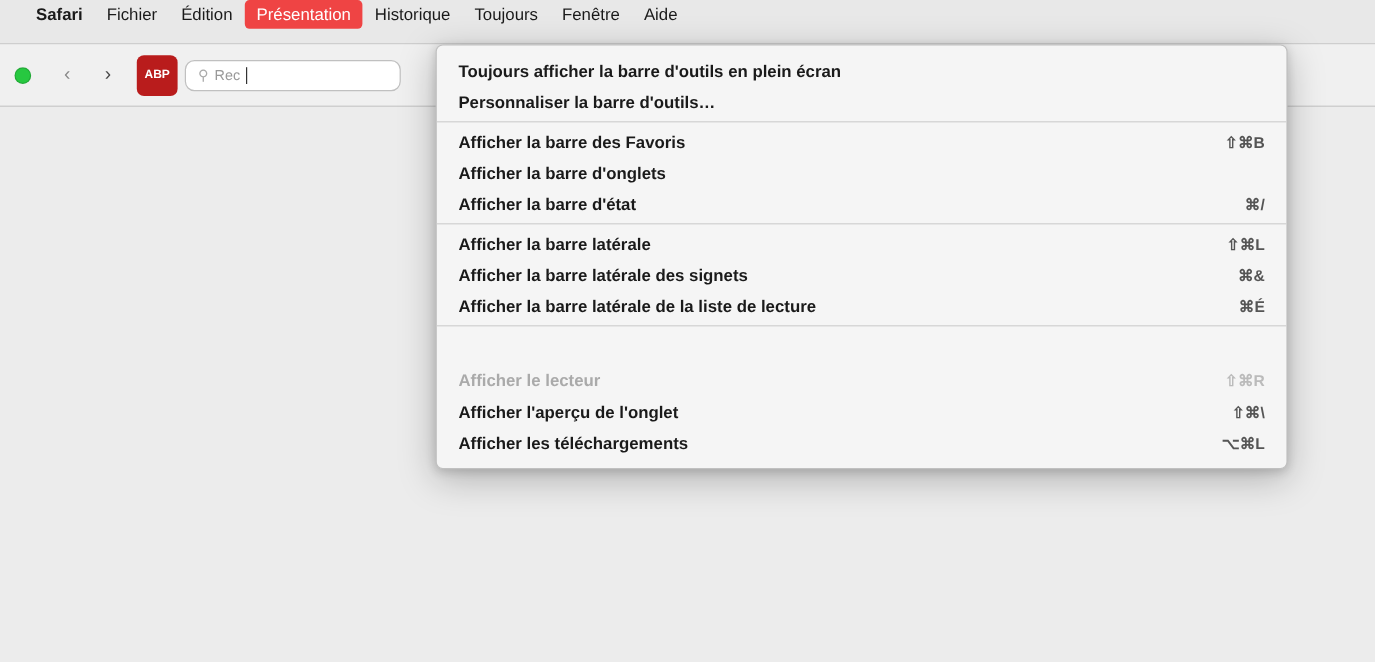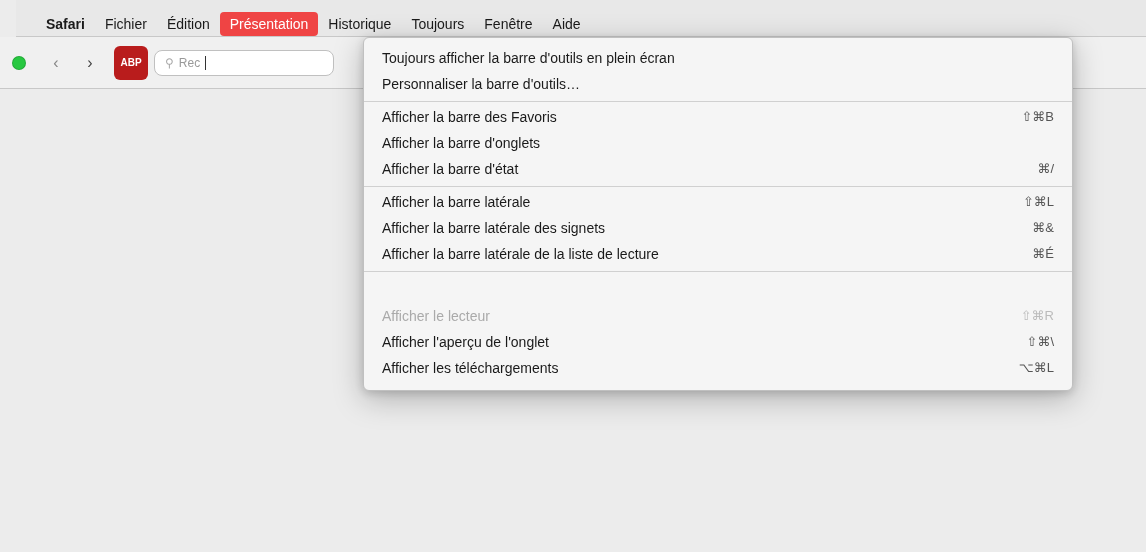--- a/index.html
+++ b/index.html
@@ -13,27 +13,26 @@
       height: 552px;
       background: #ececec;
       font-family: -apple-system, BlinkMacSystemFont, "San Francisco", "Helvetica Neue", Helvetica, Arial, sans-serif;
       overflow: hidden;
       position: relative;
     }
 
     
     .menubar {
       display: flex;
-      align-items: flex-end;
+      align-items: flex-start;
       height: 37px;
       background: #e8e8e8;
       border-bottom: 1px solid #c8c8c8;
       padding: 0 20px;
       gap: 0;
-      margin-left: 16px;
     }
 
     .menubar-item {
       padding: 4px 10px;
       font-size: 14px;
       font-weight: 400;
       color: #1a1a1a;
       border-radius: 4px;
       cursor: default;
       white-space: nowrap;
@@ -147,27 +146,29 @@
       border-bottom: 1px solid #d0d0d0;
     }
 
     .menu-section:last-child {
       border-bottom: none;
       margin-top: 29px;
     }
 
     .menu-item {
       display: flex;
+      align-items: center;
       justify-content: space-between;
       padding: 4px 18px 4px 18px;
       font-size: 14px;
       color: #1a1a1a;
       cursor: default;
       height: 26px;
       white-space: nowrap;
+      font-weight: bold;
     }
 
     .menu-item.disabled {
       color: #aaa;
       cursor: default;
     }
 
     .menu-item-label {
       flex: 1;
     }

